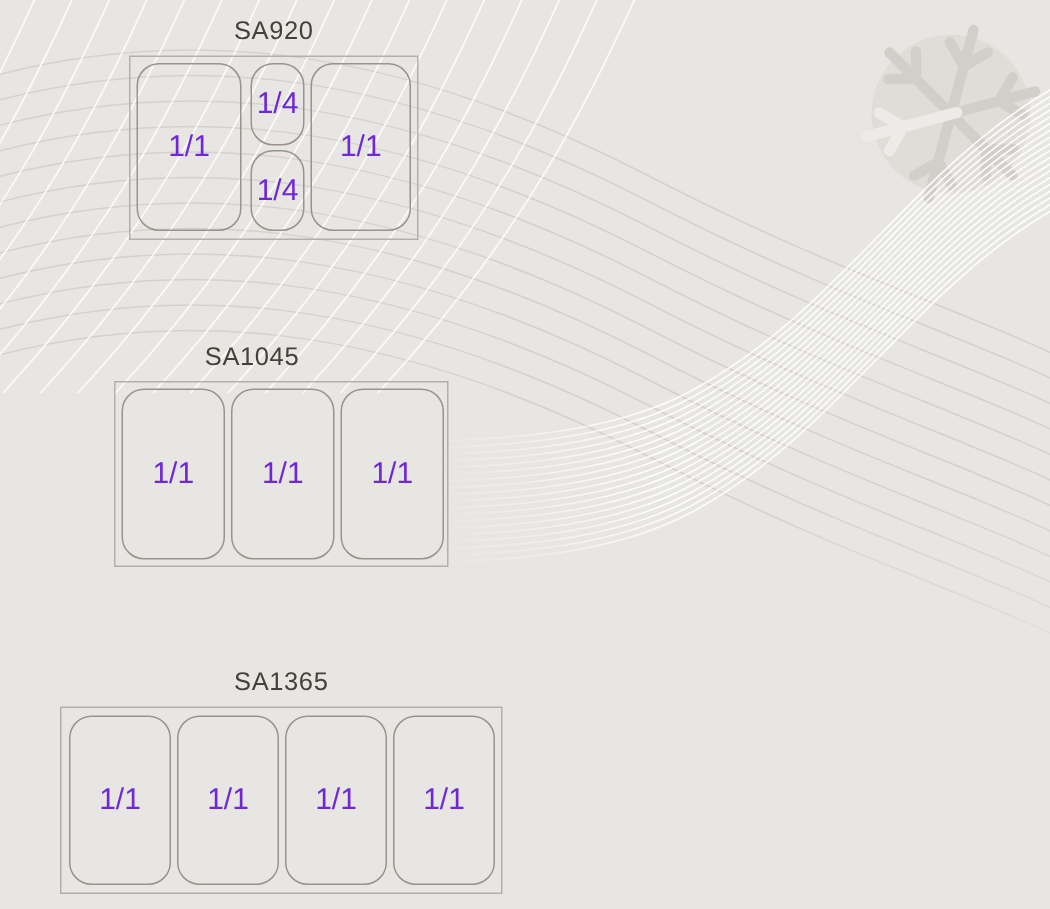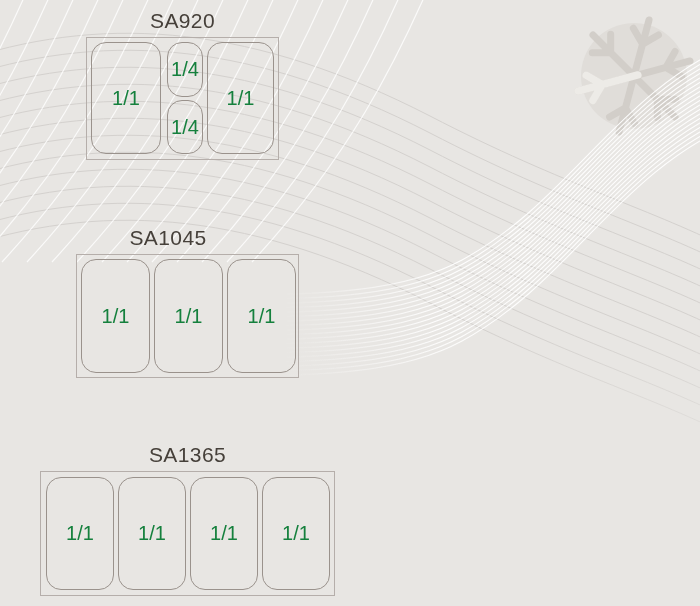--- a/index.html
+++ b/index.html
@@ -8,39 +8,39 @@
     position:relative;
     width:700px;height:606px;
     background:#e8e6e3;
     overflow:hidden;
   }
   .bg{position:absolute;left:0;top:0;z-index:0;}
   .diagram{position:absolute;z-index:2;}
   .diagram .model{
     margin:0 0 6px 0;
     height:20px;line-height:20px;
-    font-size:21px;font-weight:400;
+    font-size:17px;font-weight:400;
     letter-spacing:0.4px;
     color:#46403a;
     text-align:center;
   }
   .tray{
     position:relative;
     box-sizing:border-box;
     border:1px solid #b5aeaa;
     background:transparent;
   }
   .pan{
     position:absolute;
     box-sizing:border-box;
     border:1.4px solid #9a928c;
     border-radius:15px;
     display:flex;align-items:center;justify-content:center;
     font-size:20px;
-    color:#15803d;
+    color:#6d28d9;
     background:transparent;
   }
   
   .d1{left:86px;top:11px;width:193px;}
   .d1 .tray{width:193px;height:123px;}
   .d1 .pa{left:4px;top:4px;width:70px;height:112px;}
   .d1 .pb{left:80px;top:4px;width:36px;height:55px;}
   .d1 .pc{left:80px;top:62px;width:36px;height:54px;}
   .d1 .pd{left:120px;top:4px;width:67px;height:112px;}
   

